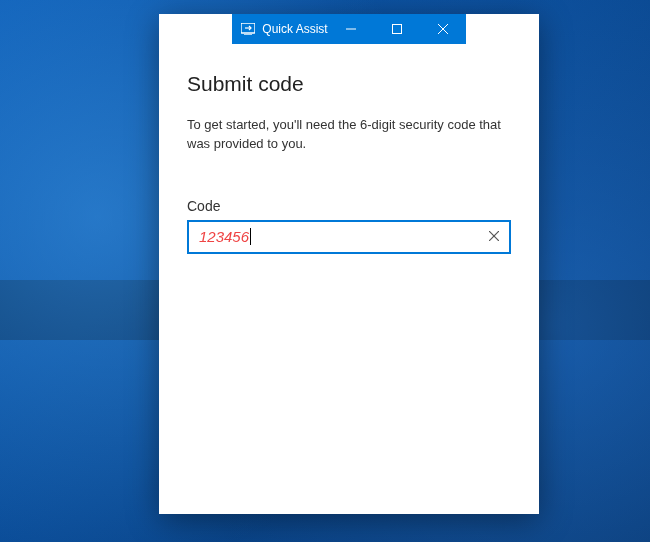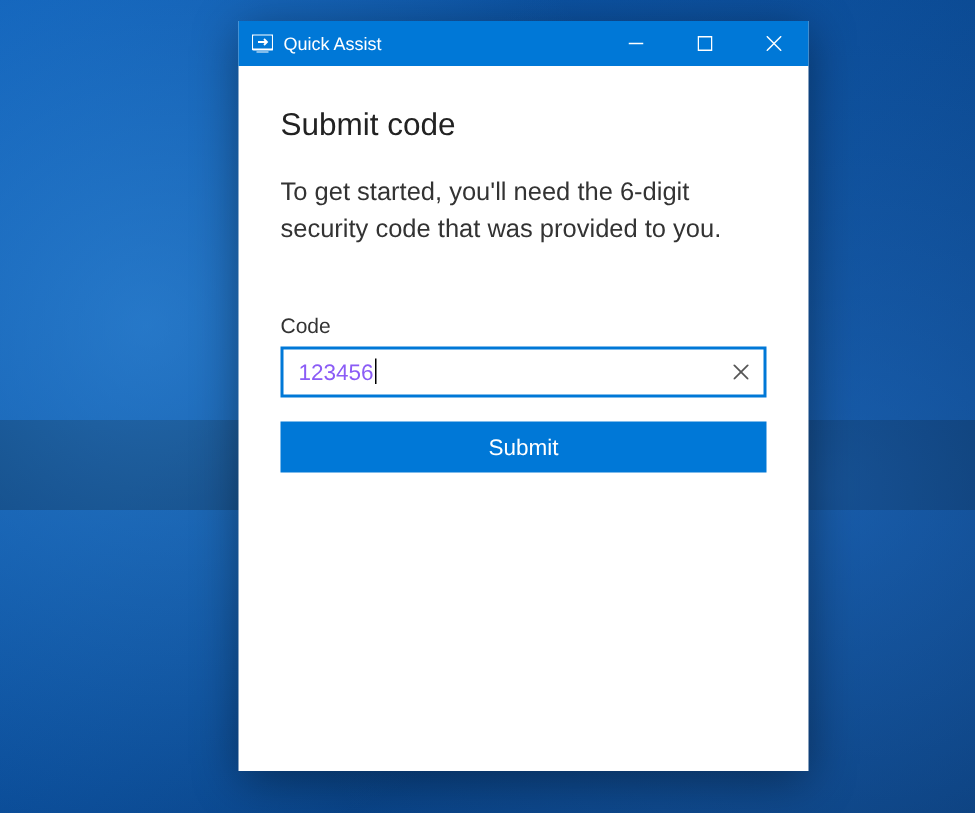--- a/index.html
+++ b/index.html
@@ -33,20 +33,21 @@
     .window {
       position: absolute;
       top: 14px;
       left: 159px;
       width: 380px;
       height: 500px;
       background: #ffffff;
       box-shadow: 0 6px 30px rgba(0,0,0,0.4);
       display: flex;
       flex-direction: column;
+      align-items: center;
     }
     .titlebar {
       height: 30px;
       background: #0078d7;
       display: flex;
       align-items: center;
       color: #fff;
       font-size: 12px;
       user-select: none;
     }
@@ -75,21 +76,21 @@
       padding: 28px 28px 0 28px;
       color: #333;
     }
     .heading {
       font-size: 21px;
       font-weight: 400;
       color: #222;
       margin-bottom: 20px;
     }
     .description {
-      font-size: 17px;
+      font-size: 13px;
       line-height: 1.45;
       color: #333;
       margin-bottom: 24px;
     }
     .field-label {
       font-size: 14px;
       color: #333;
       margin-bottom: 6px;
       margin-top: 44px;
     }
@@ -98,21 +99,22 @@
       margin-bottom: 16px;
     }
     .code-input {
       width: 100%;
       height: 34px;
       border: 2px solid #0078d7;
       padding: 4px 34px 4px 10px;
       font-size: 15px;
       font-family: inherit;
       outline: none;
-      color: #8b5cf6;
+      color: #ef4444;
+      font-style: italic;
     }
     .clear-btn {
       position: absolute;
       right: 2px;
       top: 2px;
       bottom: 2px;
       width: 30px;
       display: flex;
       align-items: center;
       justify-content: center;
@@ -191,15 +193,14 @@
       <button class="clear-btn">
         <span>
           <svg width="10" height="10" viewBox="0 0 10 10">
             <line x1="0" y1="0" x2="10" y2="10" stroke="#555" stroke-width="1.2"></line>
             <line x1="10" y1="0" x2="0" y2="10" stroke="#555" stroke-width="1.2"></line>
           </svg>
         </span>
       </button>
     </div>
 
-    <button class="submit-btn">Submit</button>
   </div>
 </div>
 
 </body></html>

